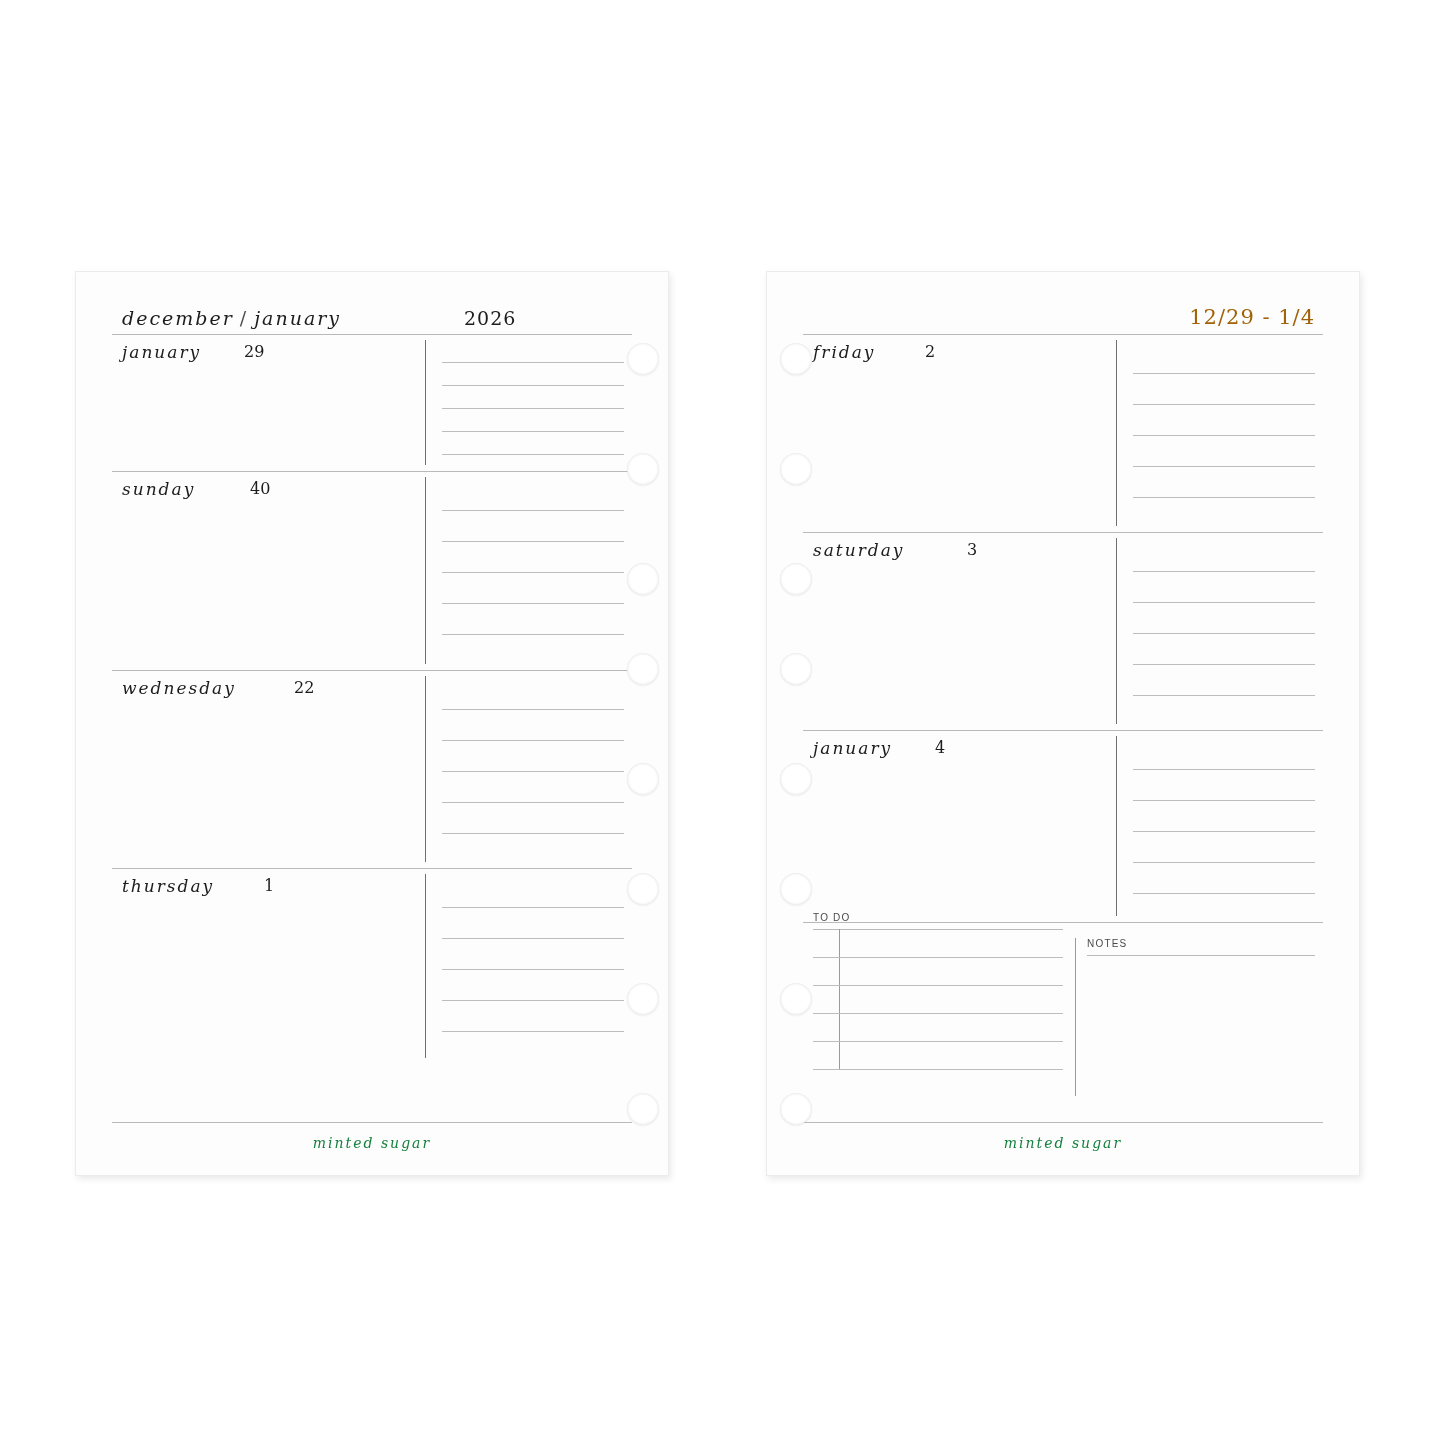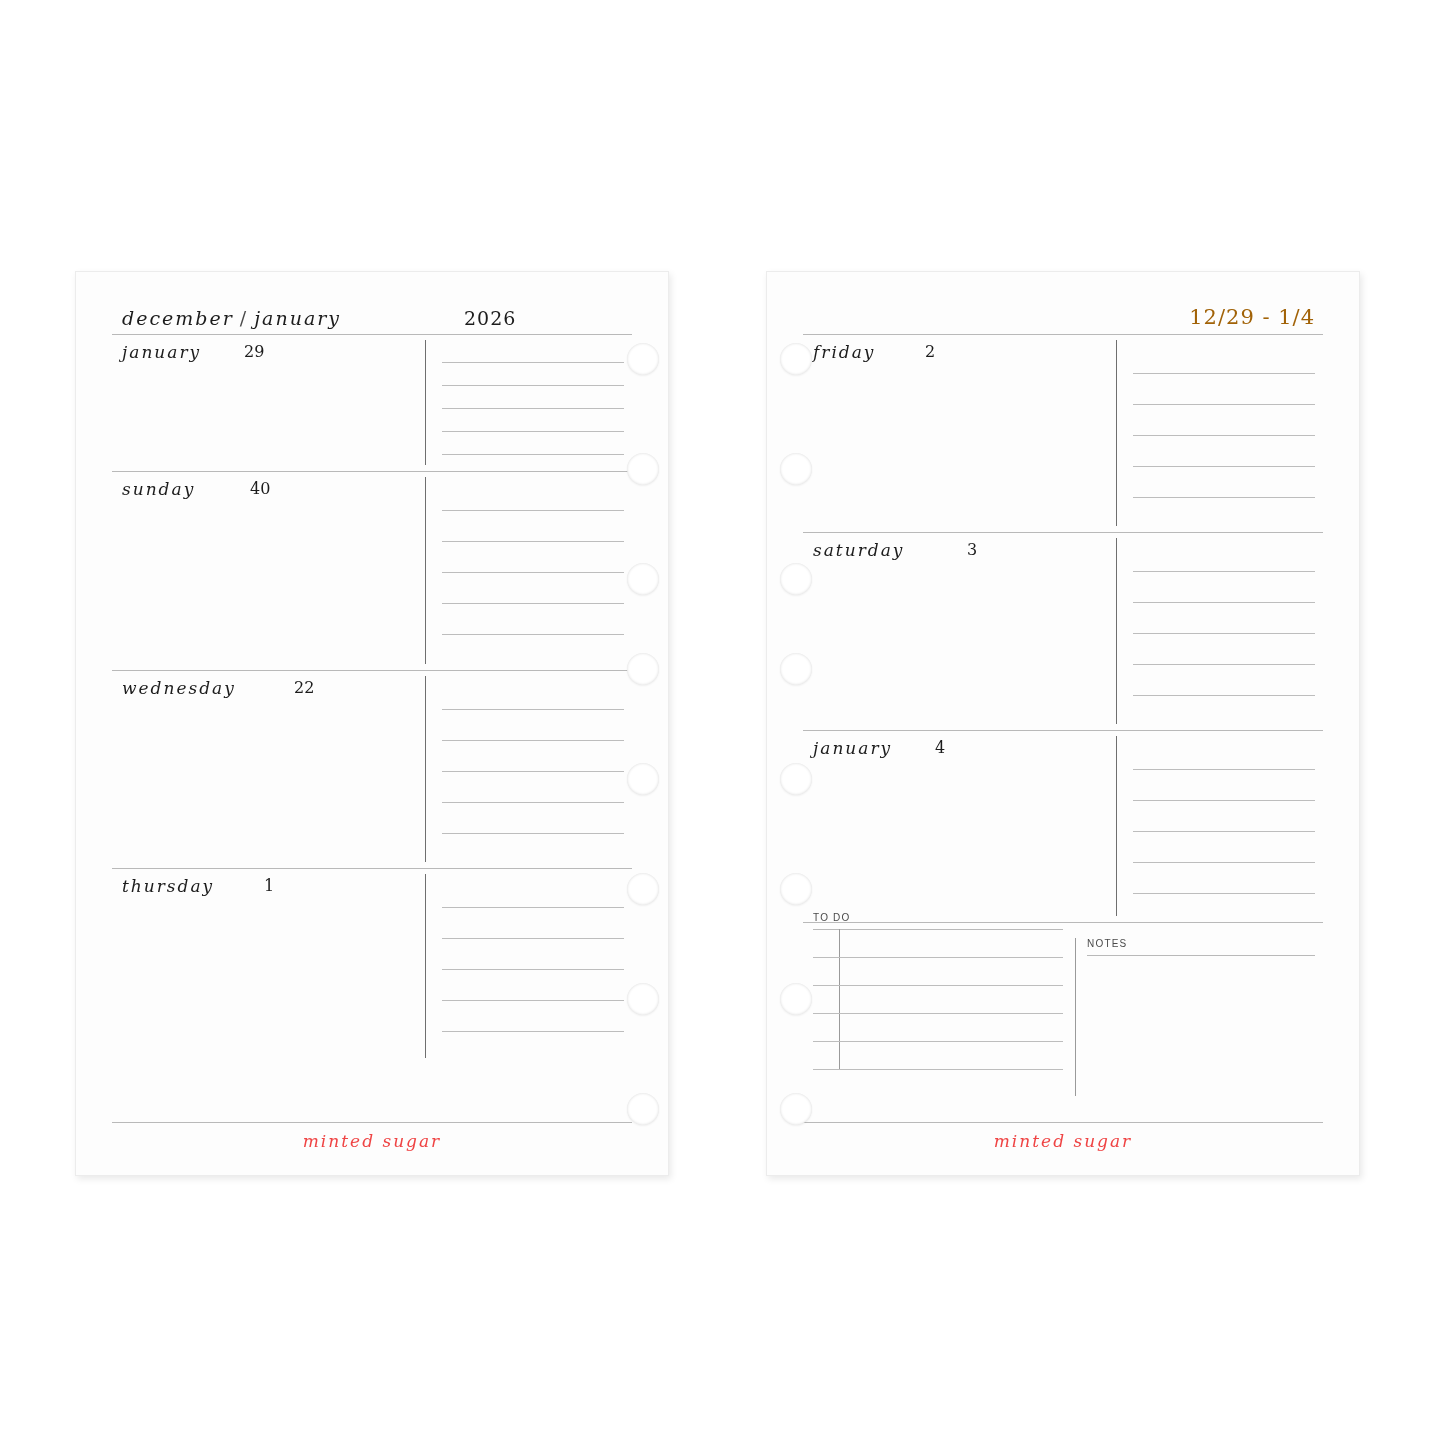--- a/index.html
+++ b/index.html
@@ -197,23 +197,23 @@
     height: 0;
     border-top: 1px solid #b9b9b9;
   }
   .brand {
     position: absolute;
     left: 0; right: 0;
     bottom: 24px;
     text-align: center;
     font-family: "DejaVu Serif", serif;
     font-style: italic;
-    font-size: 17px;
+    font-size: 14px;
     letter-spacing: 2px;
-    color: #ef4444;
+    color: #15803d;
   }
 </style>
 </head>
 <body>
 
 <div class="spread">
 
   <div class="page page-left">
     <div class="page-inner">
 

